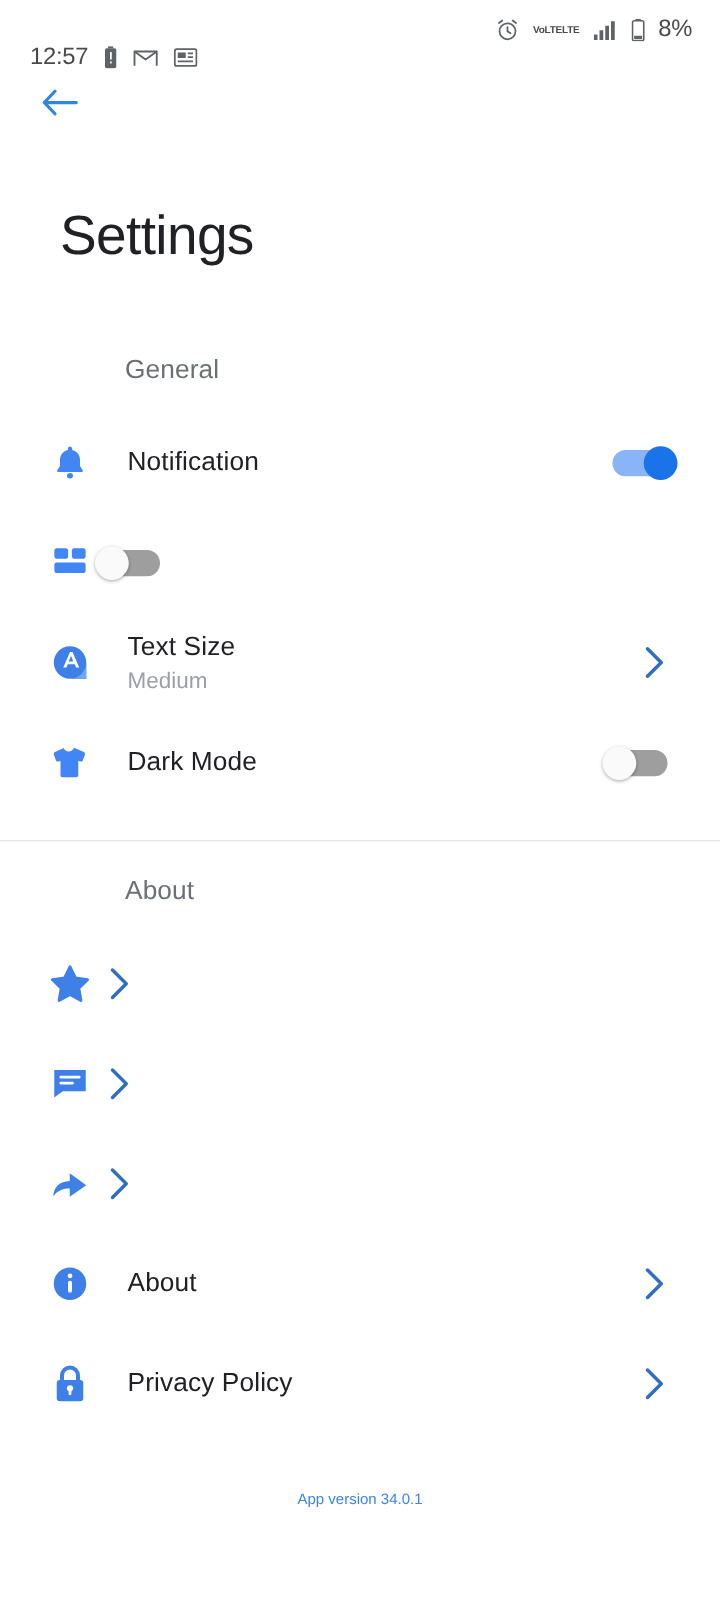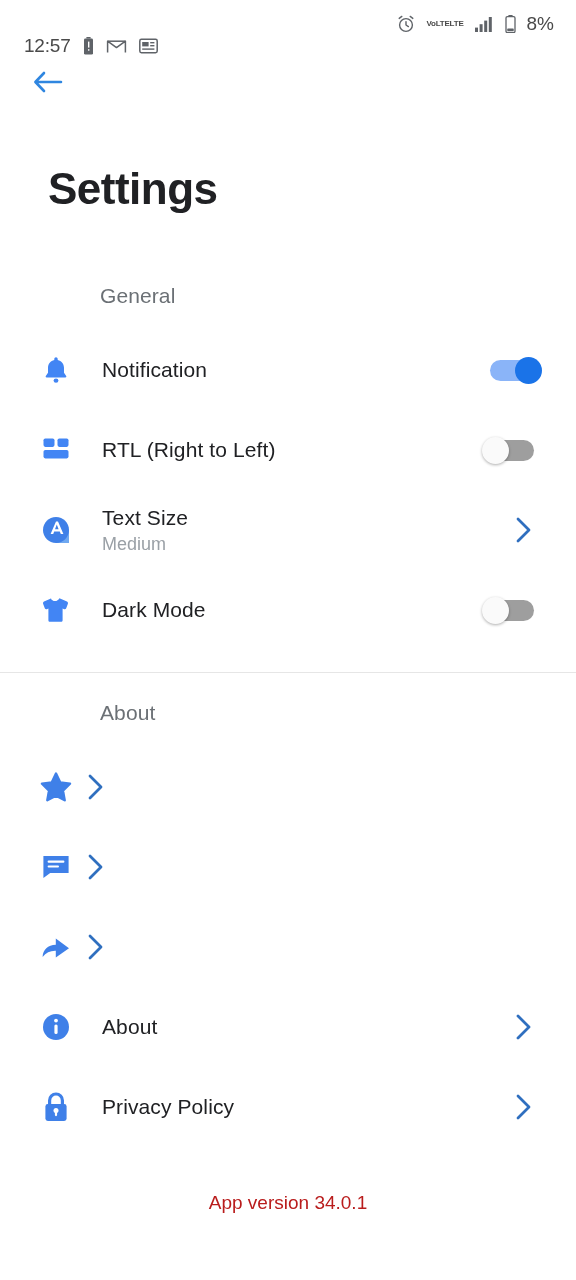--- a/index.html
+++ b/index.html
@@ -26,21 +26,21 @@
            line-height:0.92; color:#4a4a4a; font-size:8px; font-weight:bold;
            letter-spacing:-0.2px; }
 
   
   .navbar { height:72px; display:flex; align-items:center; padding-left:26px; }
   .back-btn { width:44px; height:44px; display:flex; align-items:center;
               justify-content:center; cursor:pointer; }
 
   
   .title {
-    font-size:44px; font-weight:bold; color:#202124;
+    font-size:44px; font-weight:normal; color:#202124;
     padding:44px 0 0 48px; letter-spacing:-0.5px;
   }
 
   
   .section-label {
     font-size:21px; color:#6b7075; padding:70px 0 0 100px;
     letter-spacing:0.1px;
   }
   .section-label.about-label { padding-top:28px; }
 
@@ -69,21 +69,21 @@
   .toggle.off .tg-track { background:#9e9e9e; }
   .toggle.off .tg-knob  { left:-4px; background:#fafafa;
                           box-shadow:0 1px 3px rgba(0,0,0,0.32); }
 
   
   .chevron { width:30px; display:flex; align-items:center; justify-content:center;
              cursor:pointer; }
 
   .divider { height:1px; background:#e6e6e6; margin-top:22px; }
 
-  .version { text-align:center; font-size:19px; color:#b91c1c;
+  .version { text-align:center; font-size:12px; color:#3b82f6;
              position:absolute; left:0; right:0; top:1192px; }
 </style>
 </head>
 <body>
 
 <div class="screen">
 
   <div class="statusbar">
     <div class="sb-left">
       <span class="sb-time">12:57</span>
@@ -175,23 +175,20 @@
       </div>
 
       <div class="row">
         <div class="row-icon">
           <svg width="28" height="26" viewBox="0 0 28 26">
               <rect x="1.5" y="1.5" width="11" height="8.4" rx="1.8" fill="#4285f4"></rect>
               <rect x="15.5" y="1.5" width="11" height="8.4" rx="1.8" fill="#4285f4"></rect>
               <rect x="1.5" y="13" width="25" height="8.4" rx="1.8" fill="#4285f4"></rect>
             </svg>
         </div>
-        <div class="row-text">
-          <div class="row-title">RTL (Right to Left)</div>
-        </div>
         <div class="toggle off">
           <span class="tg-track"></span>
           <span class="tg-knob"></span>
         </div>
       </div>
 
       <div class="row">
         <div class="row-icon">
           <svg width="34" height="34" viewBox="0 0 34 34">
             <path d="M4 17C4 9.8 9.8 4 17 4s13 5.8 13 13v13H17C9.8 30 4 24.2 4 17z" fill="#3f80e8"></path>

